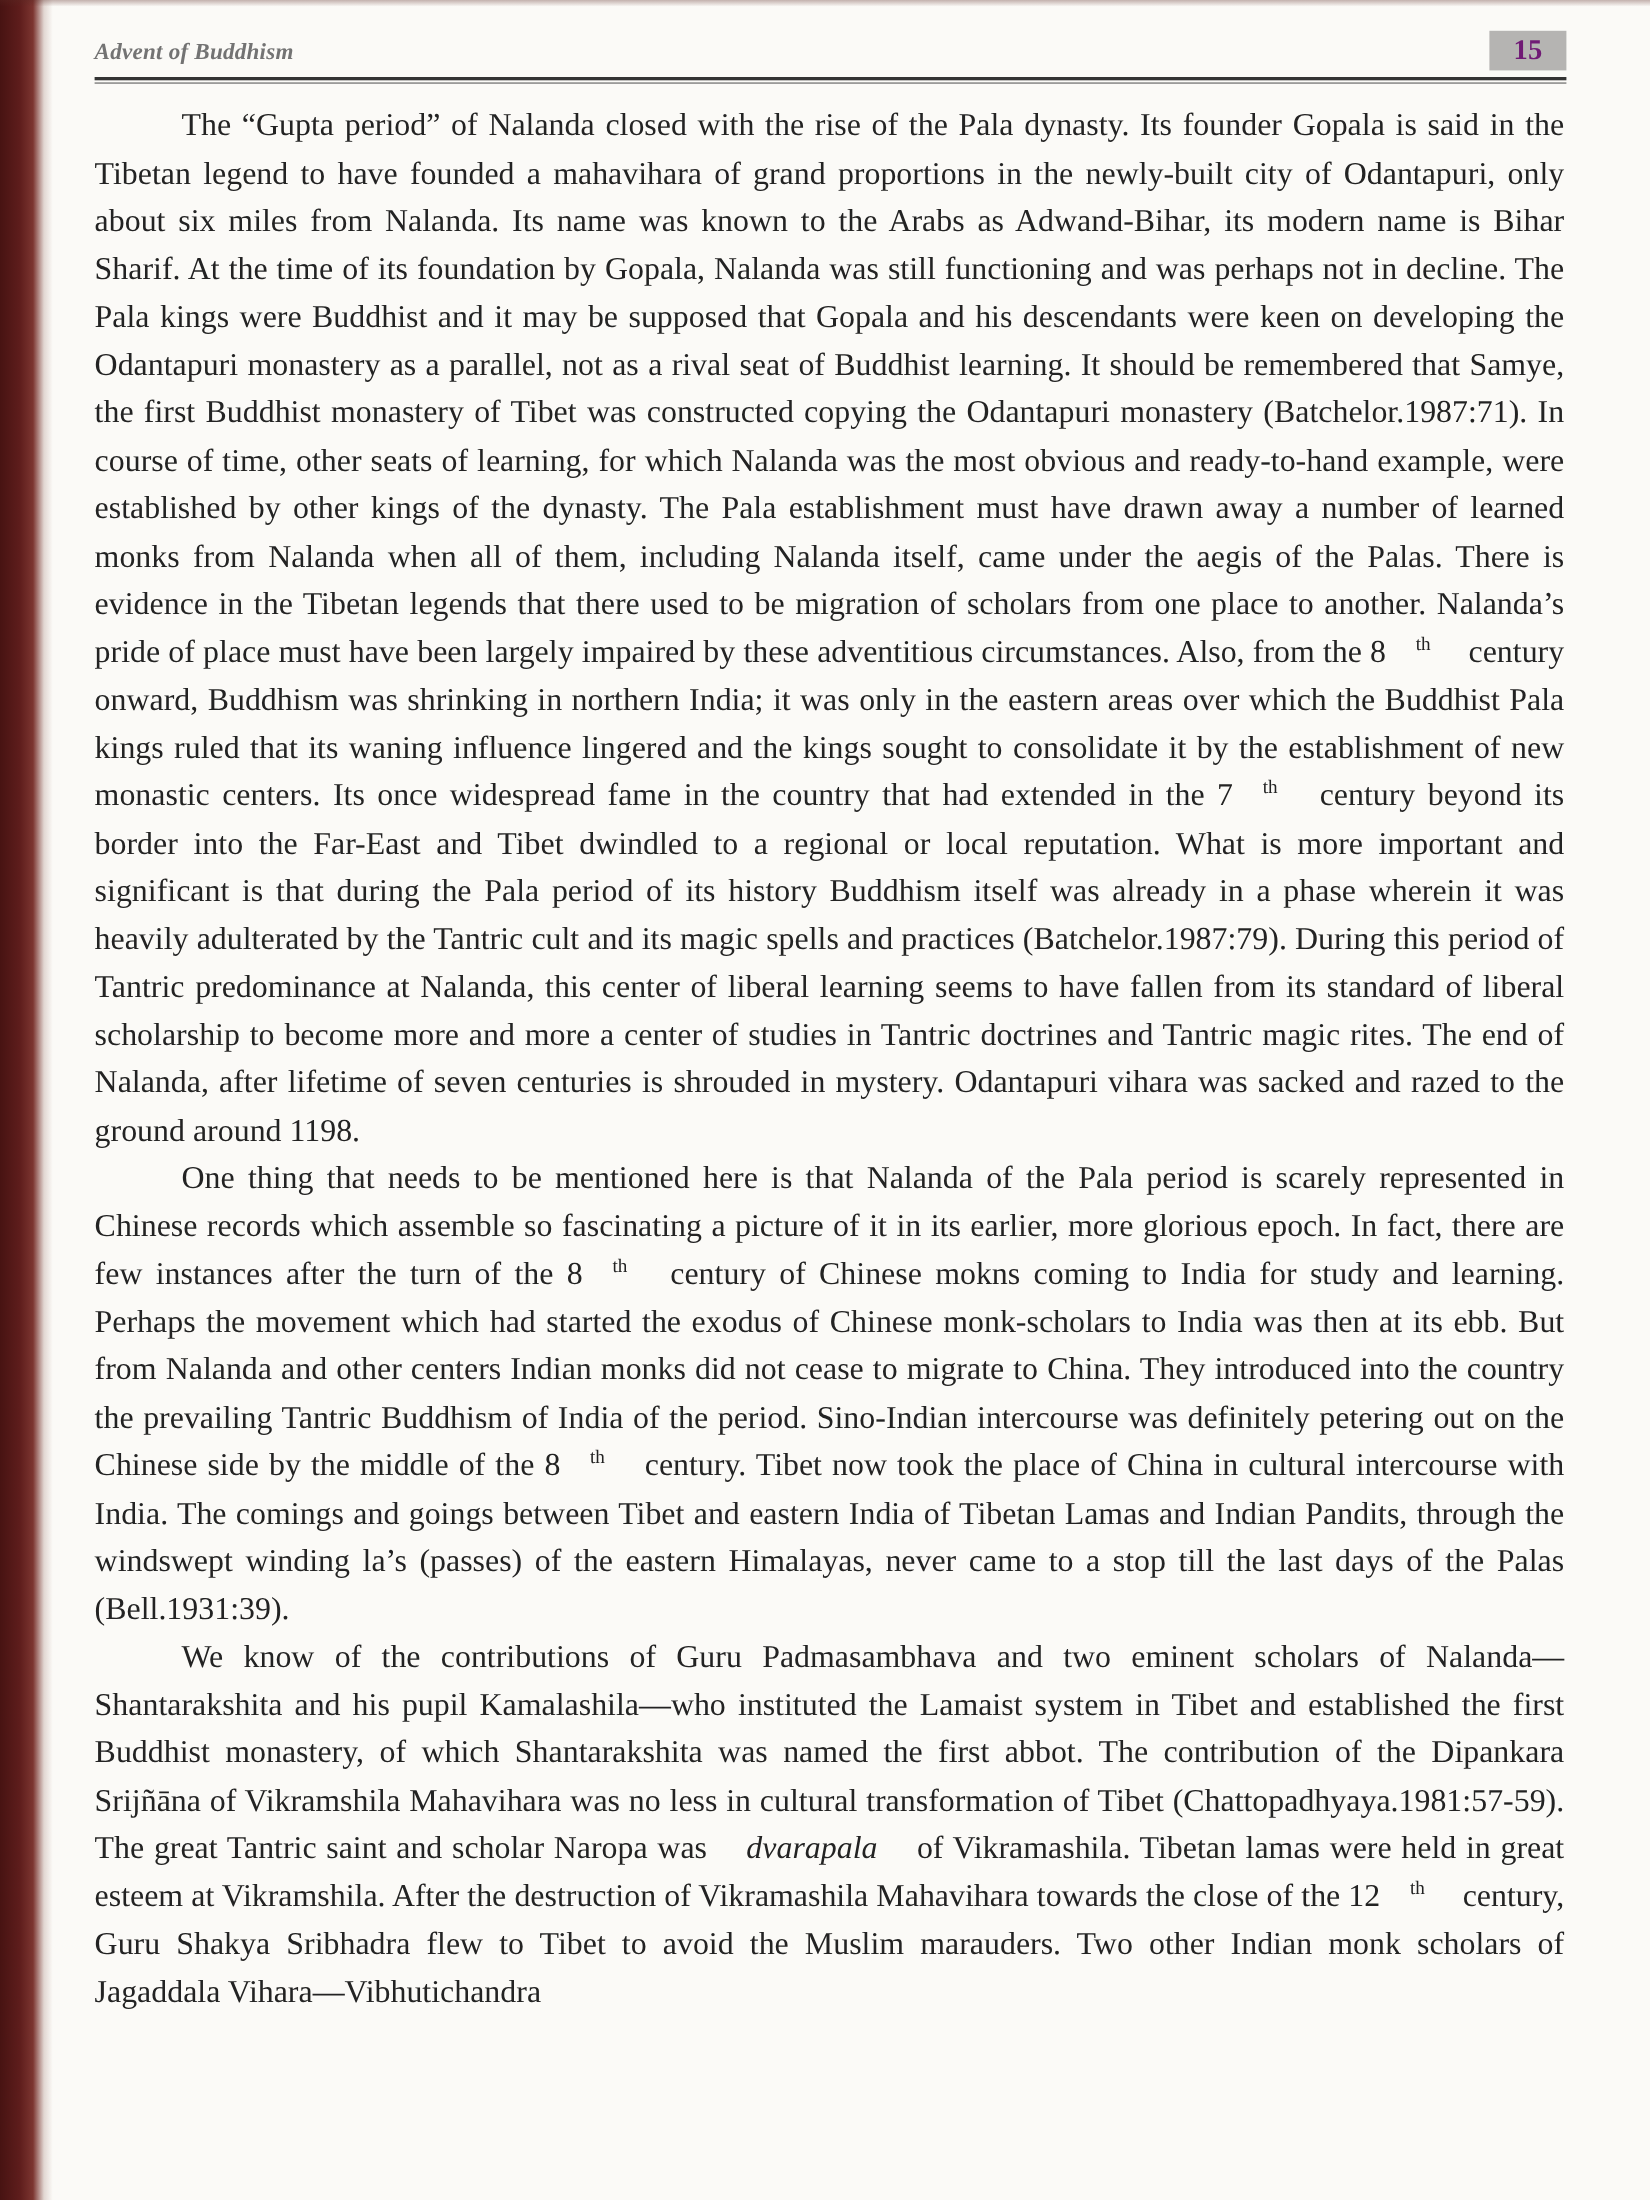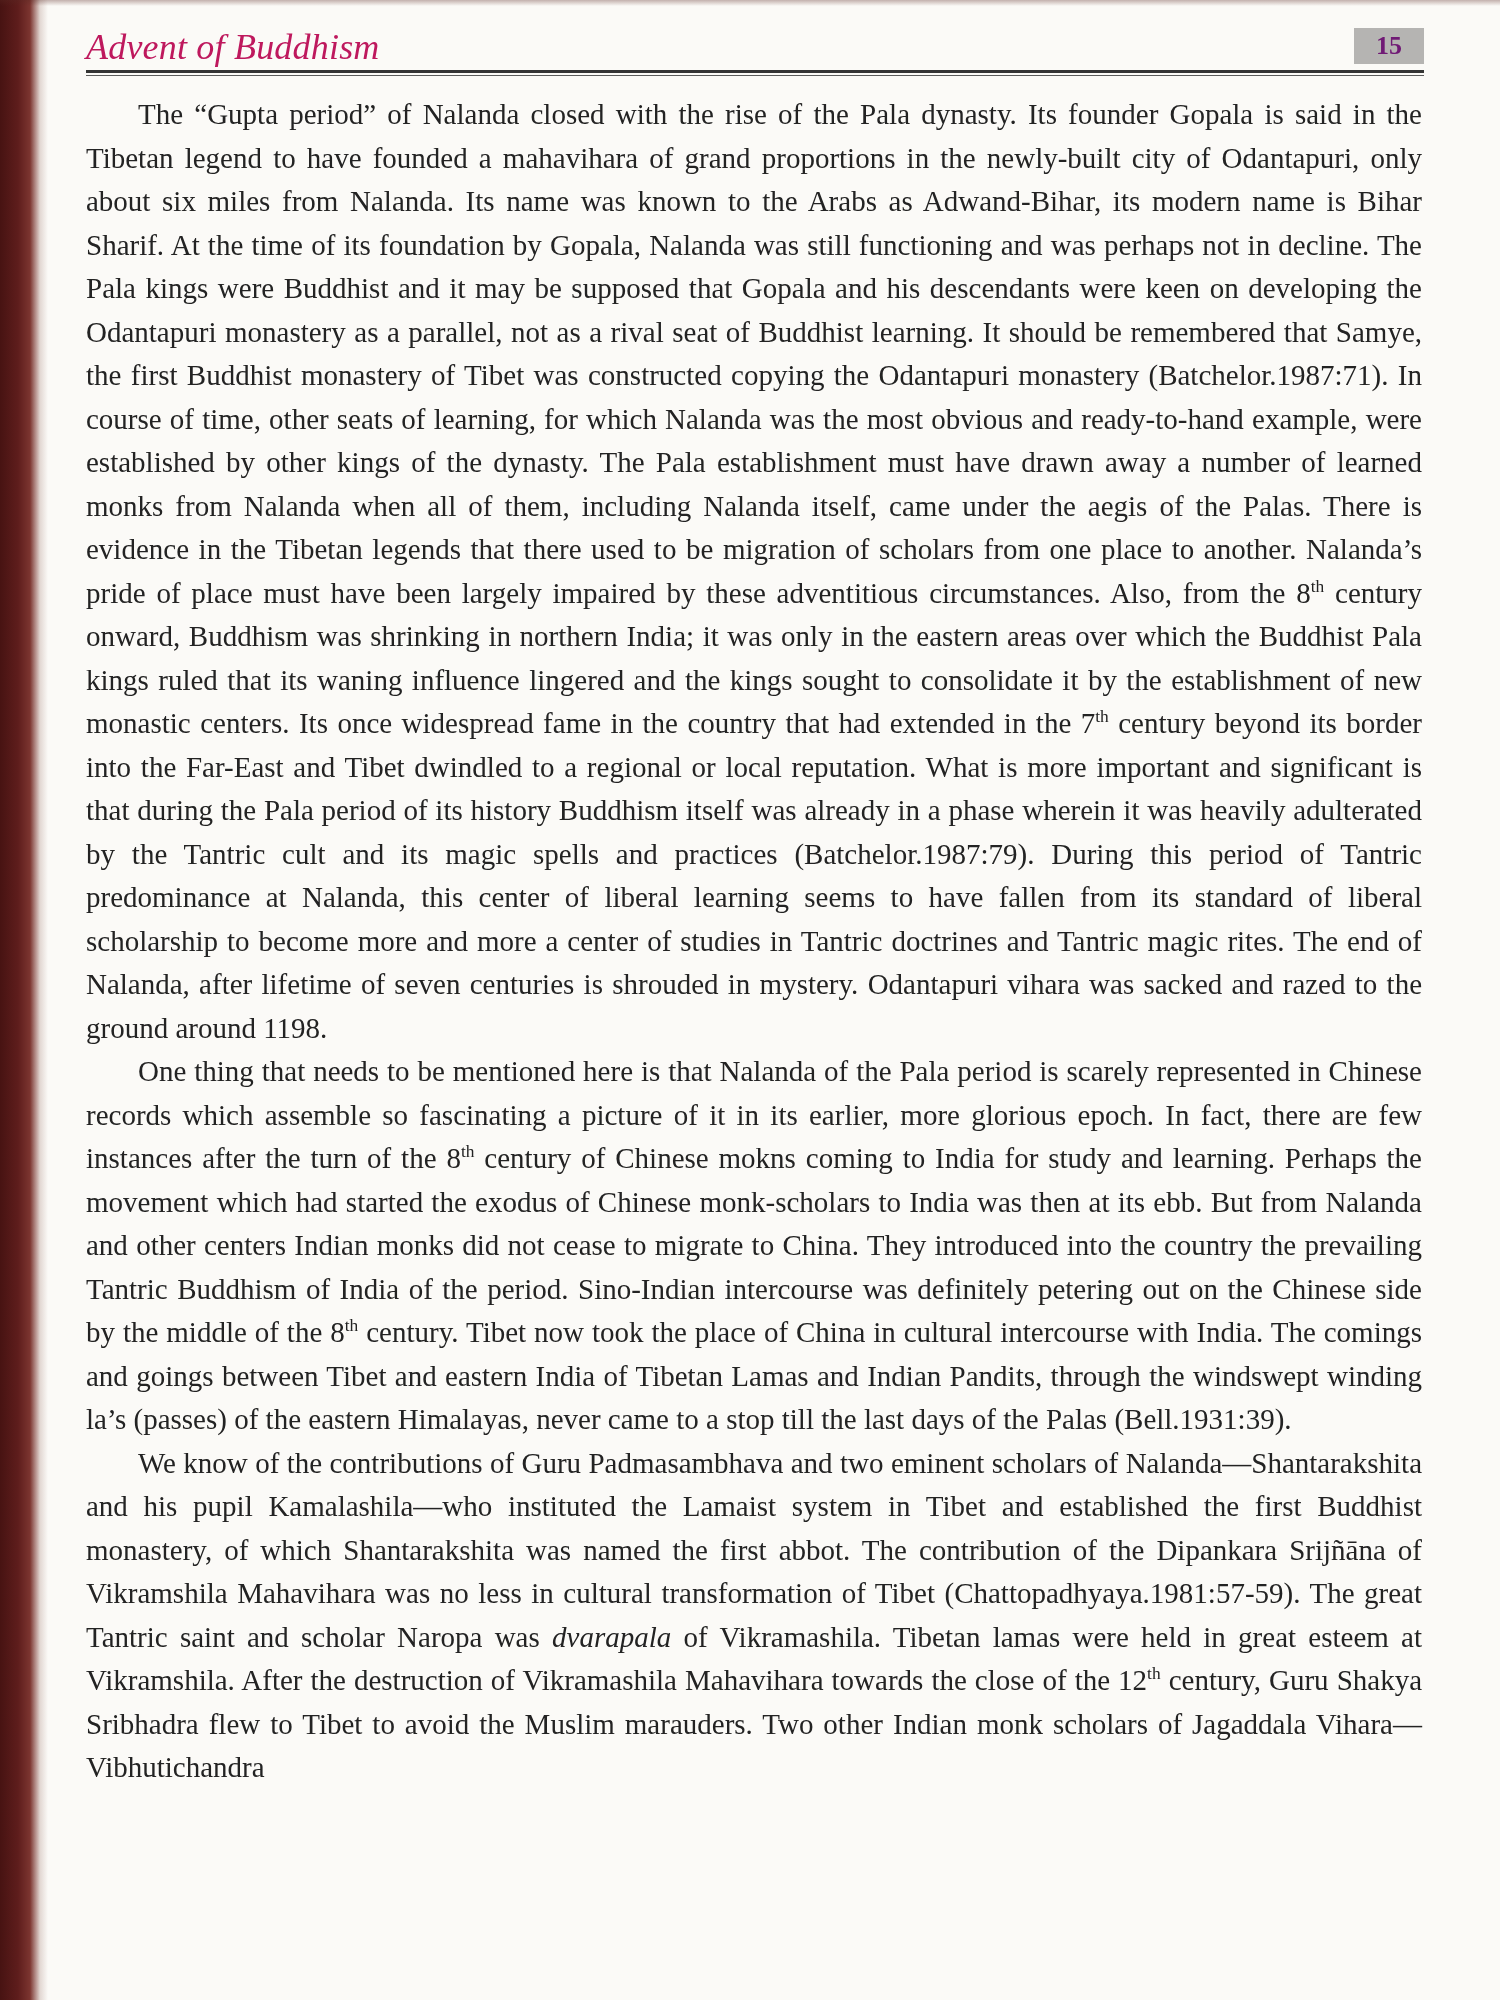--- a/index.html
+++ b/index.html
@@ -26,39 +26,39 @@
   }
   .top-edge{
     position:absolute;left:0;top:0;width:100%;height:6px;
     background:linear-gradient(to bottom, rgba(90,40,35,0.35), rgba(90,40,35,0));
   }
   .page-header{
     position:absolute;left:86px;right:76px;top:28px;
     display:flex;justify-content:space-between;align-items:flex-end;
   }
   .running-title{
-    font-style:italic;font-weight:normal;
-    font-size:36px;line-height:34px;color:#be185d;
+    font-style:italic;font-weight:bold;
+    font-size:21px;line-height:34px;color:#737373;
     letter-spacing:0.2px;
   }
   .page-number{
     background:var(--badge-bg);
     font-weight:bold;font-size:26px;line-height:34px;
     padding:1px 22px;color:#701a75;
   }
   .header-rule{position:absolute;left:86px;right:76px;top:70px;}
   .header-rule .thick{height:3px;background:var(--rule-color);}
   .header-rule .thin{height:1px;background:var(--rule-color);margin-top:2px;opacity:.8;}
   .body-text{
     position:absolute;left:86px;right:78px;top:93px;
     font-size:29px;line-height:43.5px;
     text-align:justify;
   }
   .para{margin:0;text-indent:52px;}
-  .para span, .para i, .para sup{text-indent:0;}
+  .para span, .para i, .para sup{text-indent:0;margin-left:27px;}
   sup{font-size:60%;vertical-align:super;line-height:0;}
 </style>
 </head>
 <body>
 
 <div class="spine-strip"></div>
 <div class="top-edge"></div>
 
 <header class="page-header">
   <span class="running-title">Advent of Buddhism</span>

